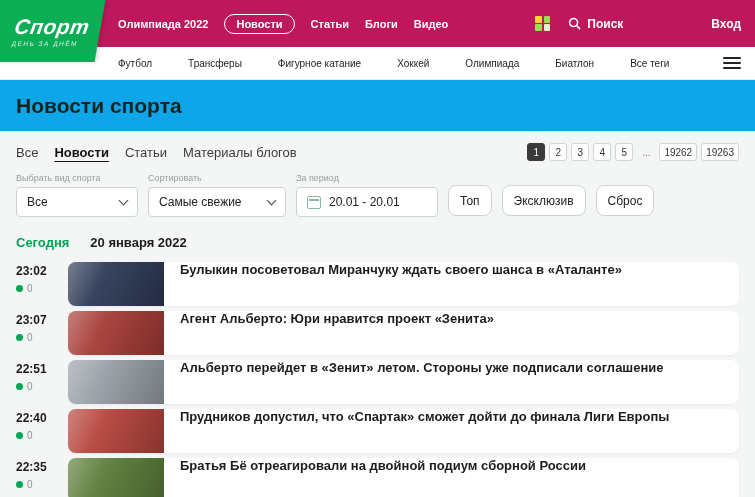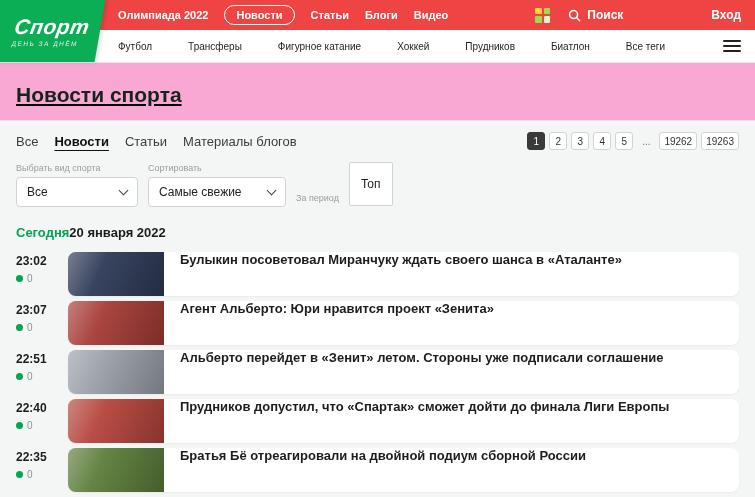--- a/index.html
+++ b/index.html
@@ -1,21 +1,21 @@
 <!DOCTYPE html>
 <html><head>
 <meta charset="utf-8">
 <style>
   * { margin:0; padding:0; box-sizing:border-box; }
   html,body { width:755px; height:497px; overflow:hidden; }
   body { font-family:"Liberation Sans", sans-serif; background:#f4f6f5; }
 
   
   .header-wrap { position:relative; }
-  .topbar { height:30px; background:#ef4444; display:flex; align-items:center; padding:0 14px 0 118px; }
+  .topbar { height:47px; background:#be185d; display:flex; align-items:center; padding:0 14px 0 118px; }
   .subnav { height:33px; background:#fff; display:flex; align-items:center; gap:36px; padding:0 14px 0 118px; border-bottom:1px solid #e6e9e7; }
 
   .logo { position:absolute; left:-10px; top:0; width:110px; height:62px; background:#0bae54; transform:skewX(-10deg); z-index:5; display:flex; flex-direction:column; justify-content:center; padding-left:24px; box-shadow:2px 0 4px rgba(0,0,0,.15); cursor:pointer; }
   .logo-title { color:#fff; font-weight:bold; font-style:italic; font-size:21px; letter-spacing:.5px; line-height:1; }
   .logo-sub { color:#d8f5e4; font-size:6.5px; text-transform:uppercase; letter-spacing:1.5px; margin-top:3px; }
 
   .topnav { display:flex; align-items:center; gap:16px; }
   .topnav a { color:#fff; font-size:11px; font-weight:bold; text-decoration:none; white-space:nowrap; padding:3px 0; cursor:pointer; }
   .topnav a.active { border:1.5px solid #fff; border-radius:20px; padding:3px 11px; }
 
@@ -27,21 +27,21 @@
   .grid-icon i:nth-child(3){ background:#9ade4a; }
   .grid-icon i:nth-child(4){ background:#e3f2cf; }
   .search-btn { display:flex; align-items:center; gap:6px; color:#fff; font-size:12px; font-weight:bold; cursor:pointer; }
   .tb-login { display:flex; align-items:center; gap:8px; margin-left:88px; color:#fff; font-size:12px; font-weight:bold; cursor:pointer; }
 
   .subnav a { color:#1e1e1e; font-size:10px; text-decoration:none; white-space:nowrap; cursor:pointer; }
   .burger { margin-left:auto; width:18px; display:flex; flex-direction:column; gap:3px; cursor:pointer; }
   .burger i { display:block; height:2px; background:#222; border-radius:1px; }
 
   
-  .heading-strip { background:#f9a8d4; border-bottom:1px solid #dfe4e1; padding:20px 16px 13px;text-decoration:underline; }
+  .heading-strip { background:#0ea5e9; border-bottom:1px solid #dfe4e1; padding:14px 16px 13px; }
   .heading-strip h1 { font-size:21px; color:#17241d; }
 
   main { padding:0 16px; }
 
   
   .tabs-row { margin-top:11px; display:flex; align-items:center; justify-content:space-between; }
   .tabs { display:flex; gap:16px; }
   .tabs a { font-size:13px; color:#3c3c3c; text-decoration:none; cursor:pointer; }
   .tabs a.active { color:#111; font-weight:bold; text-decoration:underline; text-underline-offset:4px; }
   .pagination { display:flex; gap:4px; align-items:center; }
@@ -53,25 +53,25 @@
   .filters { margin-top:12px; display:flex; gap:10px; align-items:flex-end; }
   .filter label { display:block; font-size:9px; color:#97a09b; margin-bottom:4px; }
   .control { height:30px; background:#fff; border:1px solid #cfd4d1; border-radius:4px; display:flex; align-items:center; padding:0 10px; font-size:12px; color:#222; cursor:pointer; }
   .select { justify-content:space-between; }
   .select-sport { width:122px; }
   .select-sort { width:138px; }
   .chev { width:7px; height:7px; border-right:1.5px solid #444; border-bottom:1.5px solid #444; transform:rotate(45deg); margin-top:-4px; margin-left:10px; }
   .date-box { width:142px; gap:8px; }
   .cal-icon { width:14px; height:13px; border:1.5px solid #8fb8a1; border-radius:2px; position:relative; flex-shrink:0; }
   .cal-icon:before { content:""; position:absolute; left:1px; right:1px; top:2px; height:2px; background:#8fb8a1; }
-  .filter-btn { height:44px; background:#fff; border:1px solid #cfd4d1; border-radius:2px; padding:0 11px; font-size:12px; color:#222; font-family:inherit; cursor:pointer; margin-bottom:1px; }
+  .filter-btn { height:31px; background:#fff; border:1px solid #cfd4d1; border-radius:8px; padding:0 11px; font-size:12px; color:#222; font-family:inherit; cursor:pointer; margin-bottom:1px; }
 
   
   .date-heading { margin-top:18px; font-size:13px; font-weight:bold; color:#1c1c1c; }
-  .date-heading .today { color:#00a651; margin-right:0; }
+  .date-heading .today { color:#00a651; margin-right:21px; }
 
   
   .news-list { margin-top:12px; }
   .news-row { display:flex; gap:10px; margin-bottom:5px; }
   .time-col { width:42px; flex-shrink:0; padding-top:2px; }
   .time { font-size:12px; font-weight:600; color:#1c1c1c; }
   .comments { margin-top:5px; display:flex; align-items:center; gap:4px; cursor:pointer; }
   .dot { width:7px; height:7px; border-radius:50%; background:#00a651; display:inline-block; }
   .comments span.cnt { font-size:10px; color:#8b928e; }
   .news-card { flex:1; height:44px; background:#fff; border-radius:8px; display:flex; align-items:flex-start; overflow:hidden; text-decoration:none; box-shadow:0 1px 2px rgba(20,40,30,.05); cursor:pointer; }
@@ -114,21 +114,21 @@
       <span>Вход</span>
 
     </div>
   </div>
 
   <nav class="subnav">
     <a>Футбол</a>
     <a>Трансферы</a>
     <a>Фигурное катание</a>
     <a>Хоккей</a>
-    <a>Прудников</a>
+    <a>Олимпиада</a>
     <a>Биатлон</a>
     <a>Все теги</a>
     <span class="burger">
         <i></i>
         <i></i>
         <i></i>
       </span>
   </nav>
 </div>
 
@@ -167,22 +167,28 @@
     </div>
     <div class="filter">
       <label>Сортировать</label>
       <div class="control select select-sort">
         <span>Самые свежие</span>
         <span class="chev"></span>
       </div>
     </div>
     <div class="filter">
       <label>За период</label>
+      <div class="control date-box">
+        <span class="cal-icon"></span>
+        <span>20.01 - 20.01</span>
+      </div>
     </div>
     <button class="filter-btn">Топ</button>
+    <button class="filter-btn">Эксклюзив</button>
+    <button class="filter-btn">Сброс</button>
   </div>
 
   <div class="date-heading">
     <span class="today">Сегодня</span><span>20 января 2022</span>
   </div>
 
   <div class="news-list">
 
     <div class="news-row">
       <div class="time-col">

